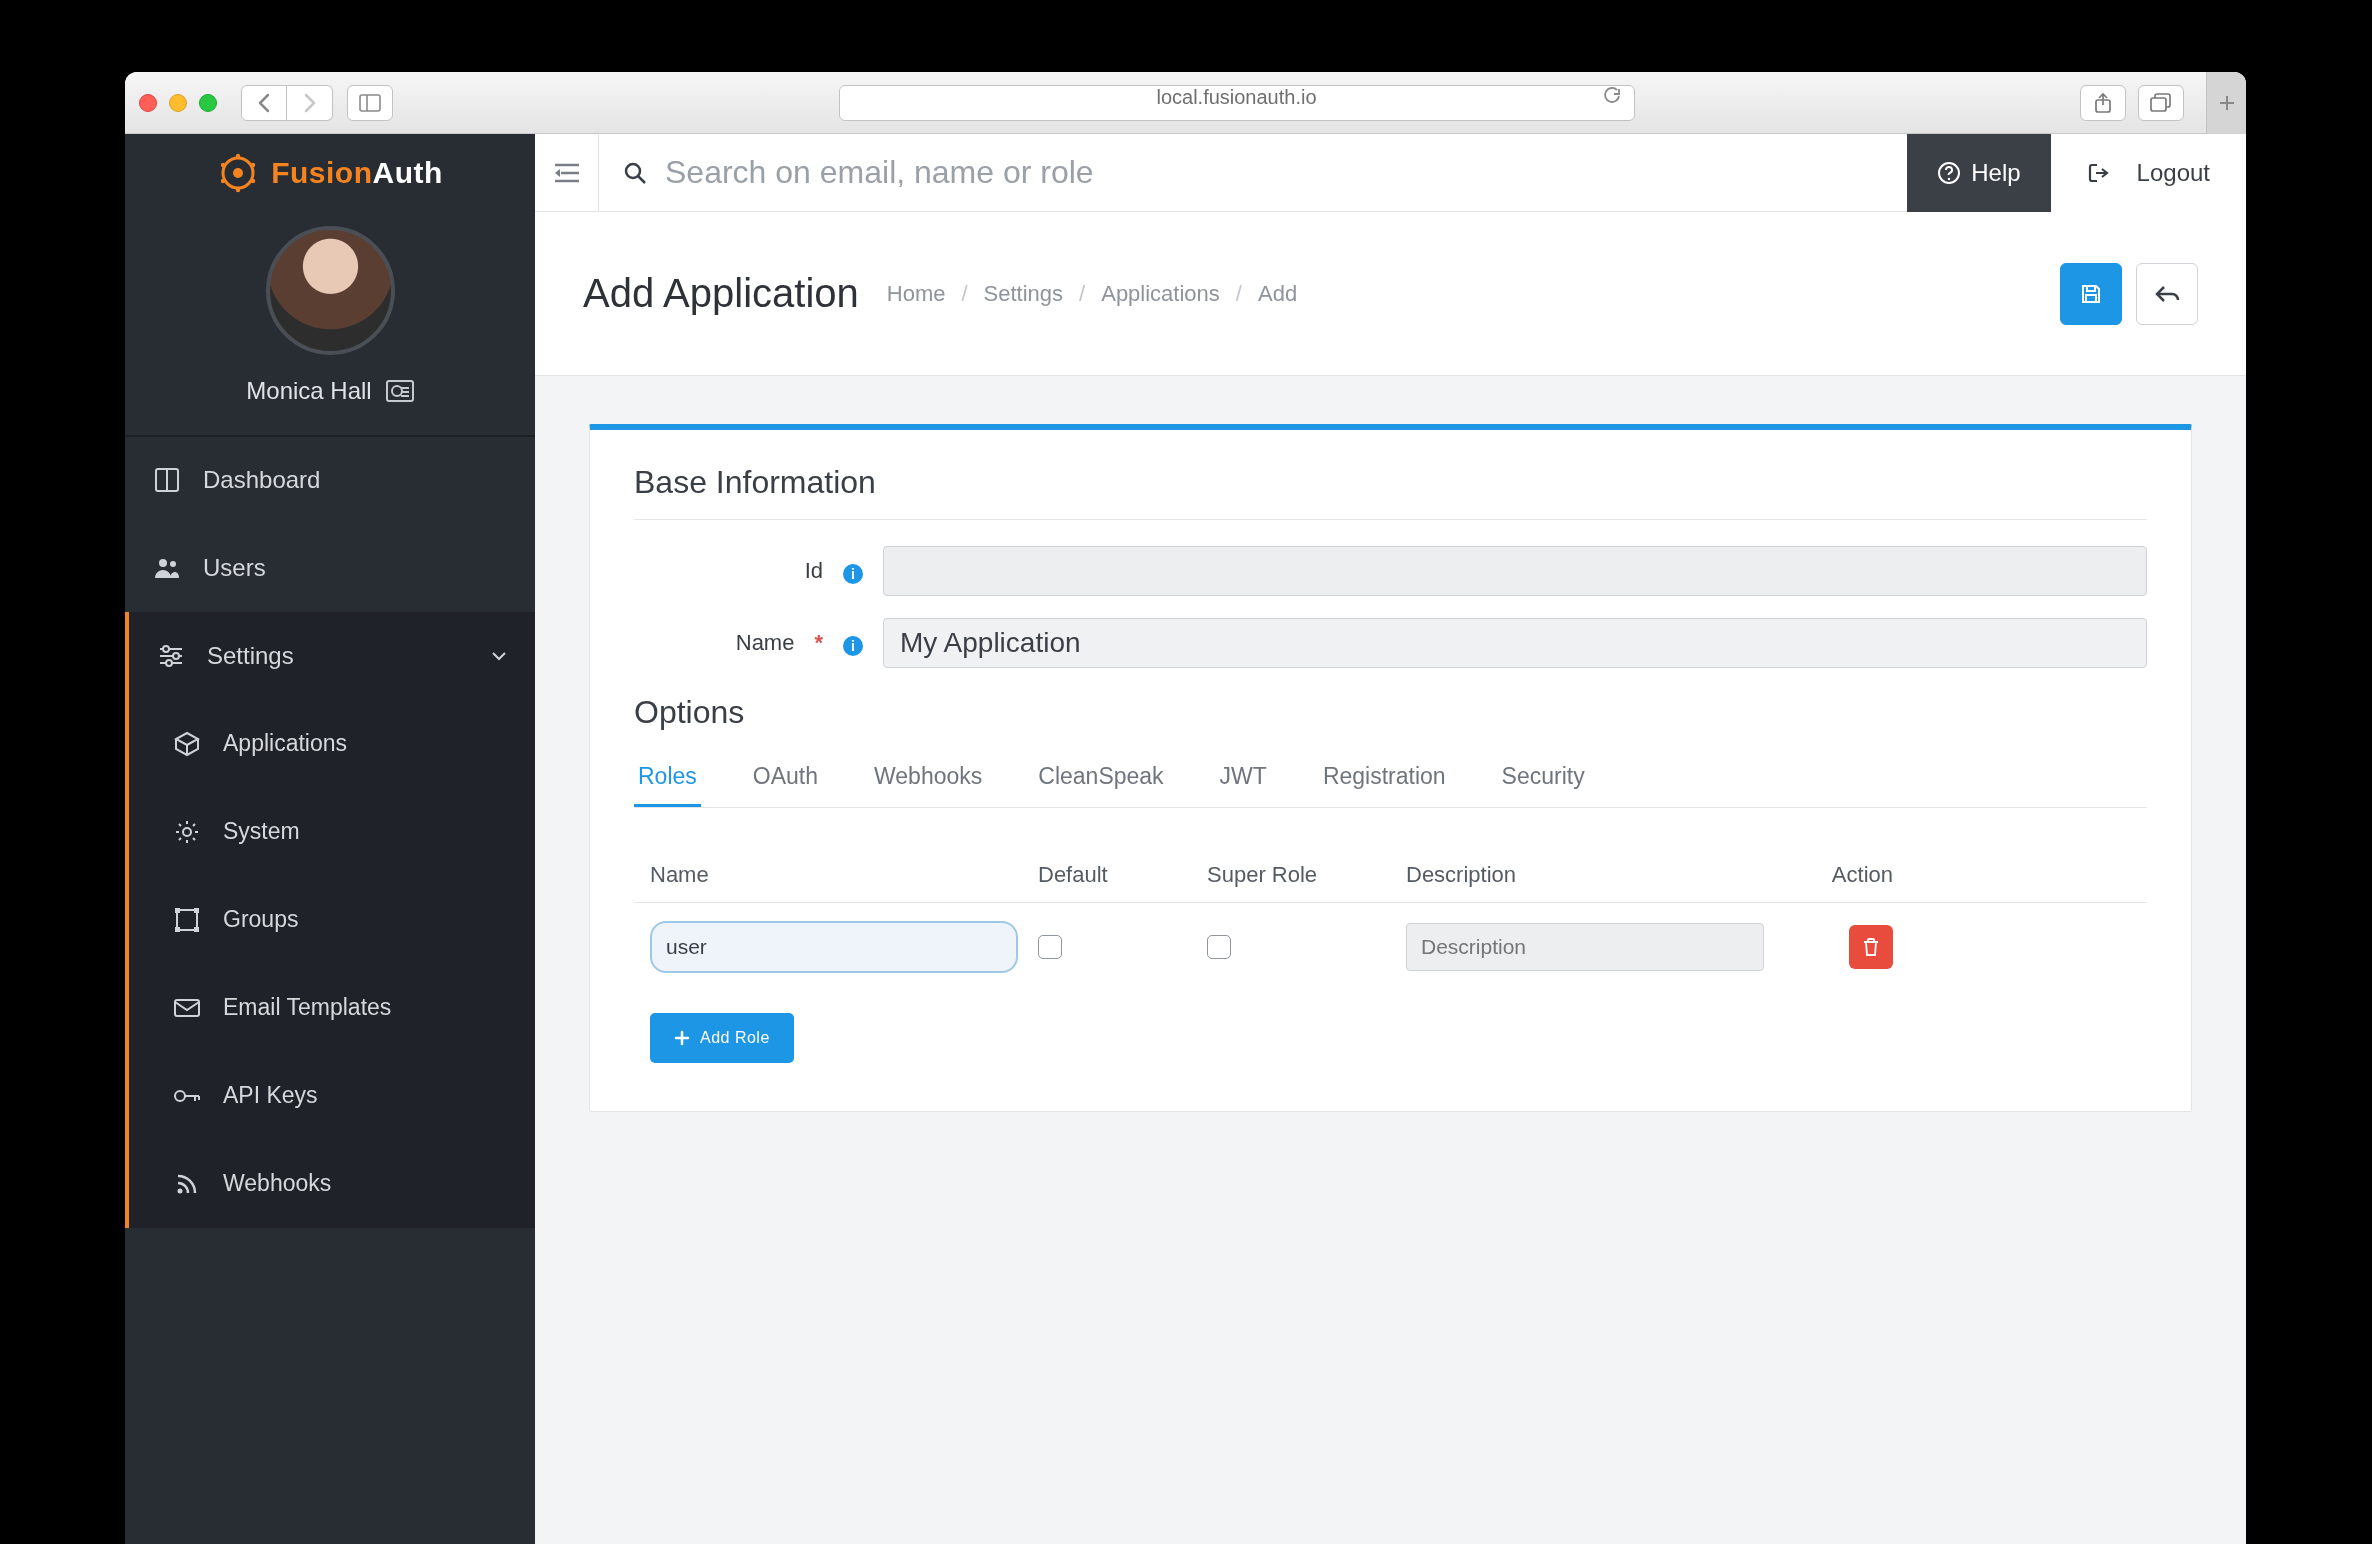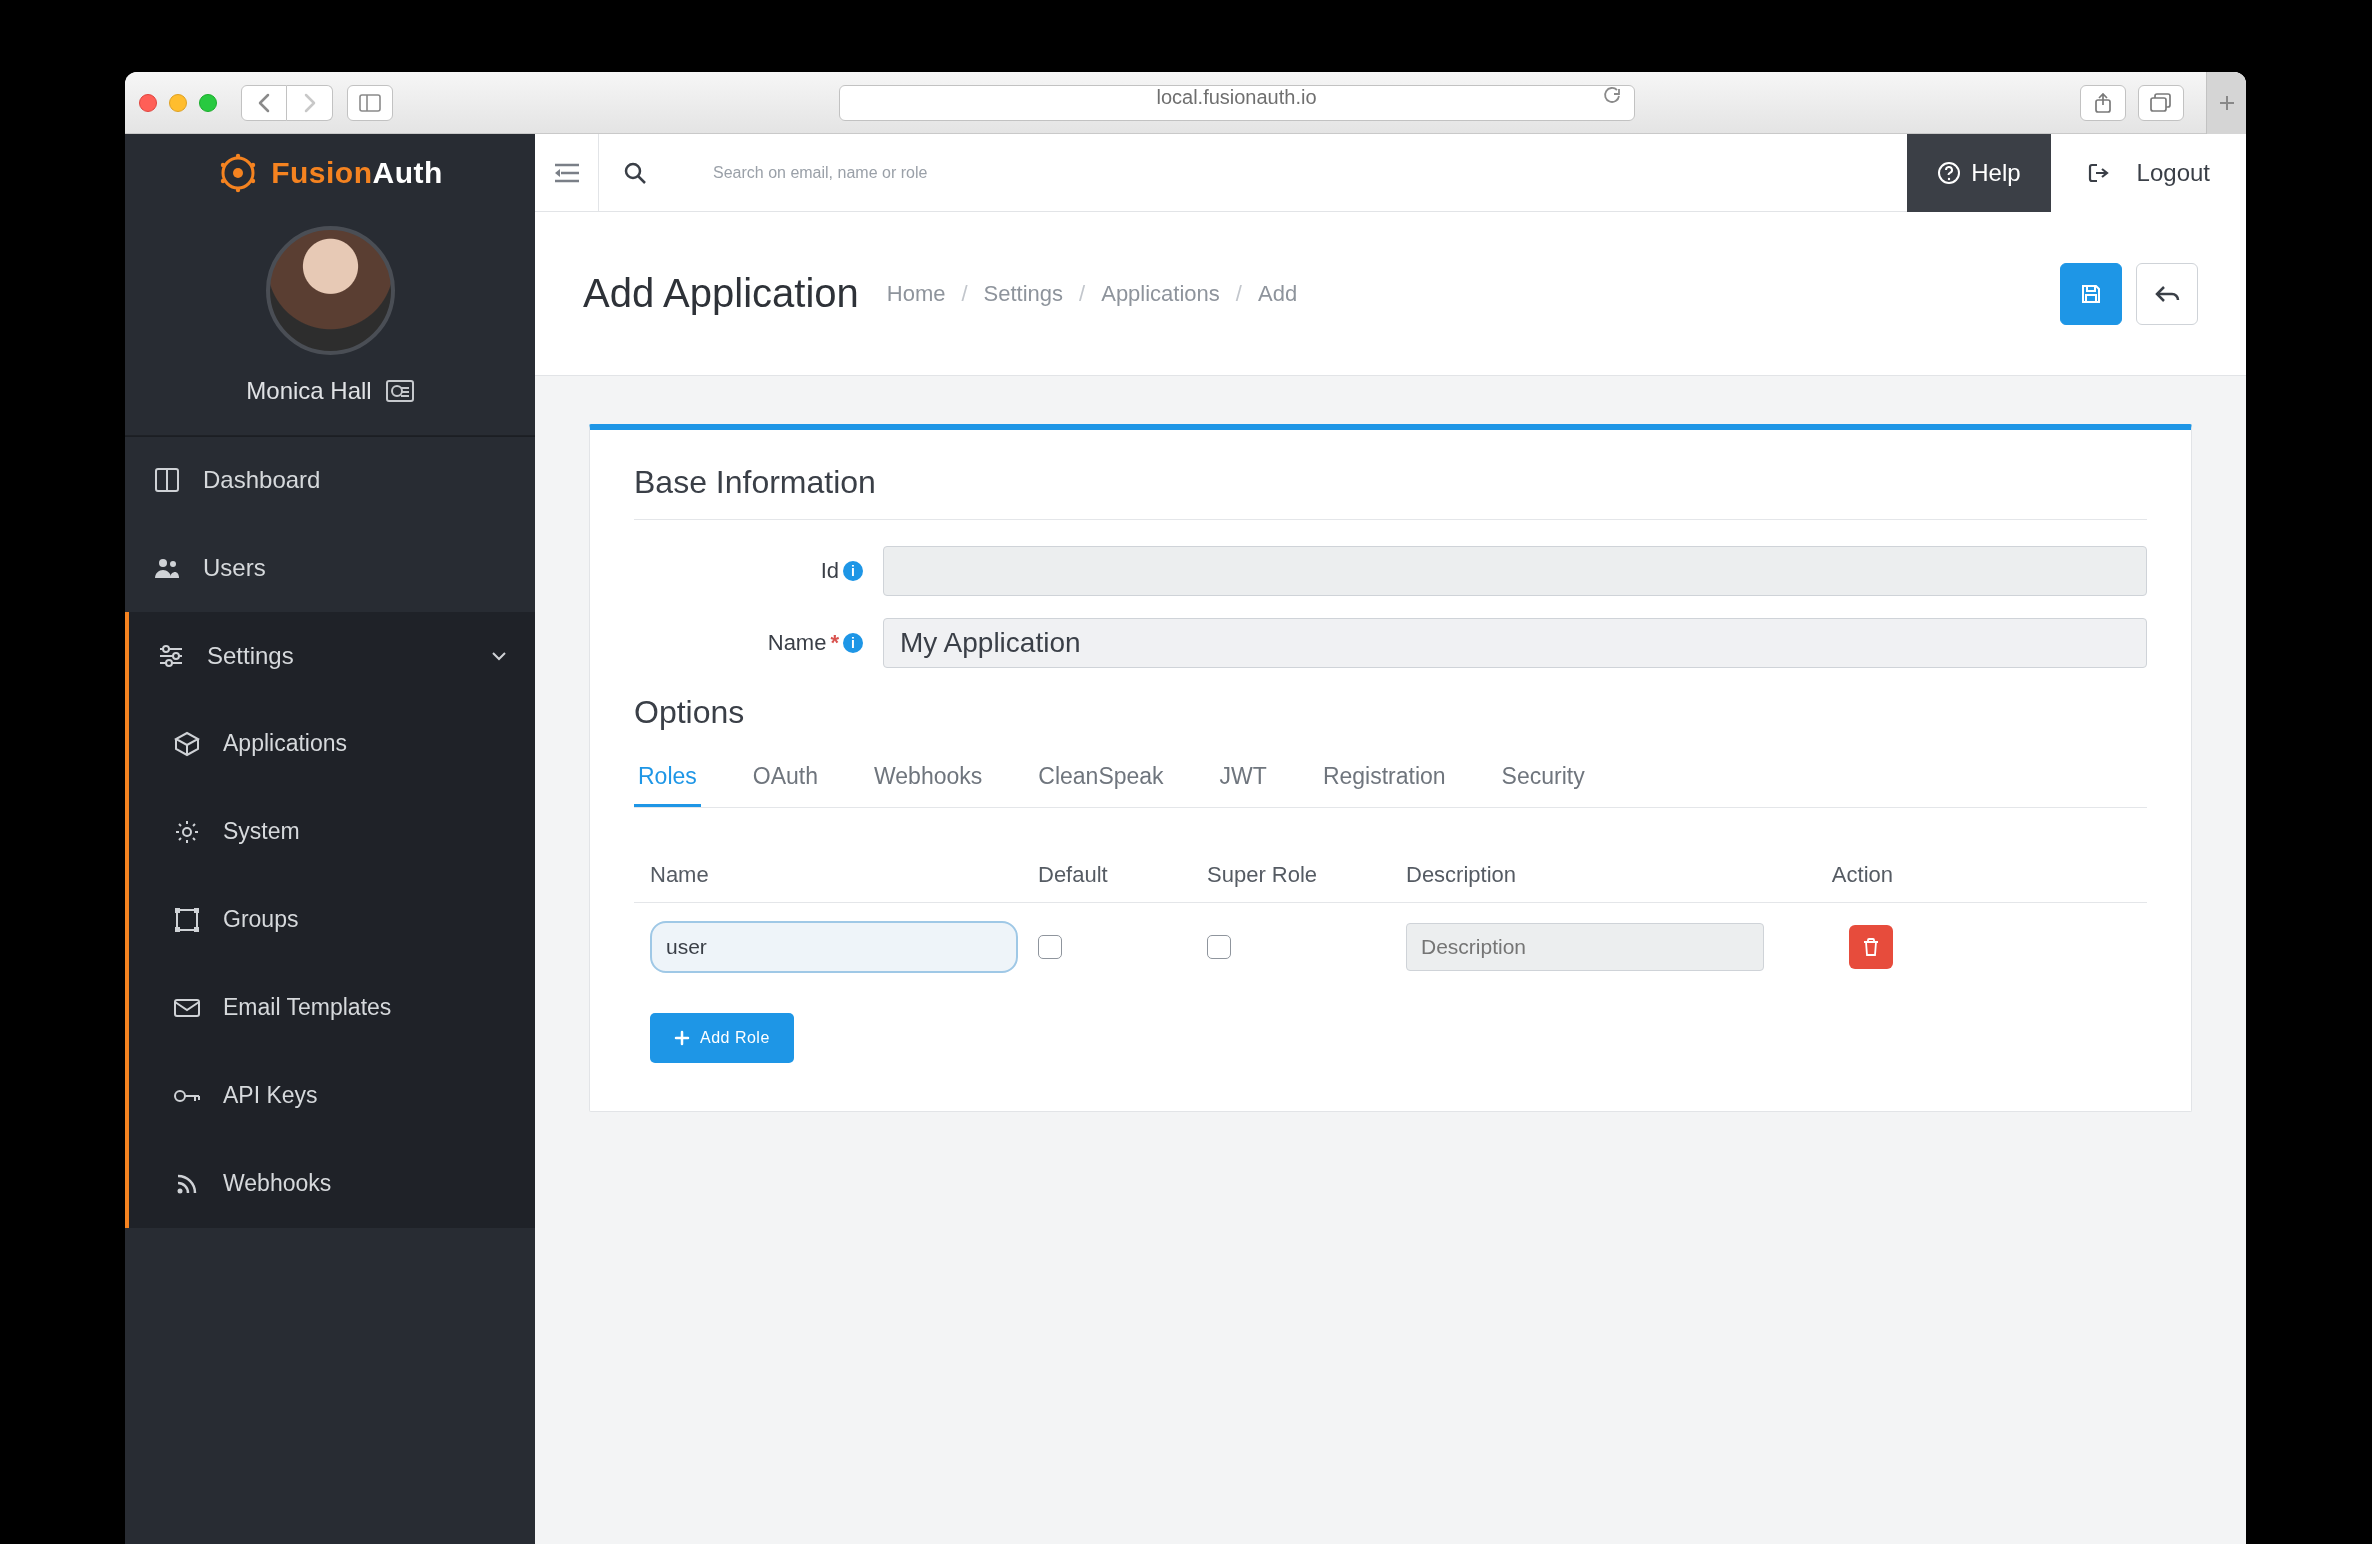--- a/index.html
+++ b/index.html
@@ -62,40 +62,40 @@
 .nav-sub{background:#1f2228;}
 .nav-item.active{background:#1f2228;}
 .settings-group{border-left:4px solid #f58320;}
 .nav-icon{width:28px;height:28px;display:flex;align-items:center;justify-content:center;color:#cfd2d6;}
 
 
 .main{flex:1;display:flex;flex-direction:column;background:#f3f4f5;}
 .topbar{height:78px;background:#fff;border-bottom:1px solid #e2e4e7;display:flex;align-items:center;}
 .collapse-btn{width:64px;height:78px;display:flex;align-items:center;justify-content:center;color:#7a7f87;border-right:1px solid #e2e4e7;}
 .search-wrap{flex:1;display:flex;align-items:center;padding:0 24px;gap:18px;color:#9aa0a8;}
-.search-wrap input{border:none;outline:none;font-size:16px;color:#b91c1c;flex:1;background:transparent;margin-left:48px;}
+.search-wrap input{border:none;outline:none;font-size:32px;color:#b91c1c;flex:1;background:transparent;}
 .search-wrap input::placeholder{color:#9aa0a8;}
 .help-btn{height:78px;padding:0 30px;background:#3b3f46;color:#fff;font-size:24px;display:flex;align-items:center;gap:10px;}
 .logout-btn{height:78px;padding:0 36px;background:#fff;color:#3a3f47;font-size:24px;display:flex;align-items:center;gap:26px;}
 
 .page-header{height:164px;background:#fff;border-bottom:1px solid #e2e4e7;display:flex;align-items:center;padding:0 48px;}
 .page-title{font-size:40px;color:#2e3238;font-weight:400;margin-right:28px;}
 .breadcrumb{display:flex;align-items:center;gap:16px;color:#8e949c;font-size:22px;}
 .breadcrumb .sep{color:#c2c6cc;}
 .header-actions{margin-left:auto;display:flex;gap:14px;}
 .btn{height:62px;min-width:62px;border-radius:6px;display:flex;align-items:center;justify-content:center;font-size:22px;cursor:pointer;}
 .btn-primary{background:#1e96e6;color:#fff;border:1px solid #1e96e6;}
 .btn-default{background:#fff;color:#3a3f47;border:1px solid #cfd3d8;}
 
 .content{padding:48px 54px;}
 .panel{background:#fff;border:1px solid #e2e4e7;border-top:6px solid #1e96e6;border-radius:2px;padding:34px 44px 48px;}
 .section-title{font-size:32px;color:#3a3f47;font-weight:400;margin-bottom:18px;}
 .hr{height:1px;background:#e4e6e9;margin-bottom:26px;}
 .form-row{display:flex;align-items:center;margin-bottom:22px;}
-.form-label{width:249px;text-align:right;padding-right:20px;font-size:22px;color:#3a3f47;display:flex;justify-content:flex-end;align-items:center;gap:4px;}
+.form-label{width:249px;text-align:right;padding-right:20px;font-size:22px;color:#3a3f47;display:flex;justify-content:flex-end;align-items:flex-end;gap:20px;}
 .req{color:#d9534f;font-weight:600;}
 .info-i{width:20px;height:20px;border-radius:50%;background:#1e96e6;color:#fff;font-size:14px;font-weight:700;display:inline-flex;align-items:center;justify-content:center;}
 .form-input{flex:1;height:50px;border:1px solid #cfd3d8;border-radius:4px;background:#f0f1f3;padding:0 16px;font-size:28px;color:#3a3f47;}
 .form-input.readonly{background:#eceeef;}
 
 .tabs{display:flex;gap:48px;border-bottom:1px solid #e4e6e9;margin:18px 0 40px;}
 .tab{padding:14px 4px;font-size:23px;color:#6f757d;cursor:pointer;border-bottom:3px solid transparent;}
 .tab.active{color:#1e96e6;border-bottom-color:#1e96e6;font-weight:500;}
 
 .roles-table{width:100%;}

